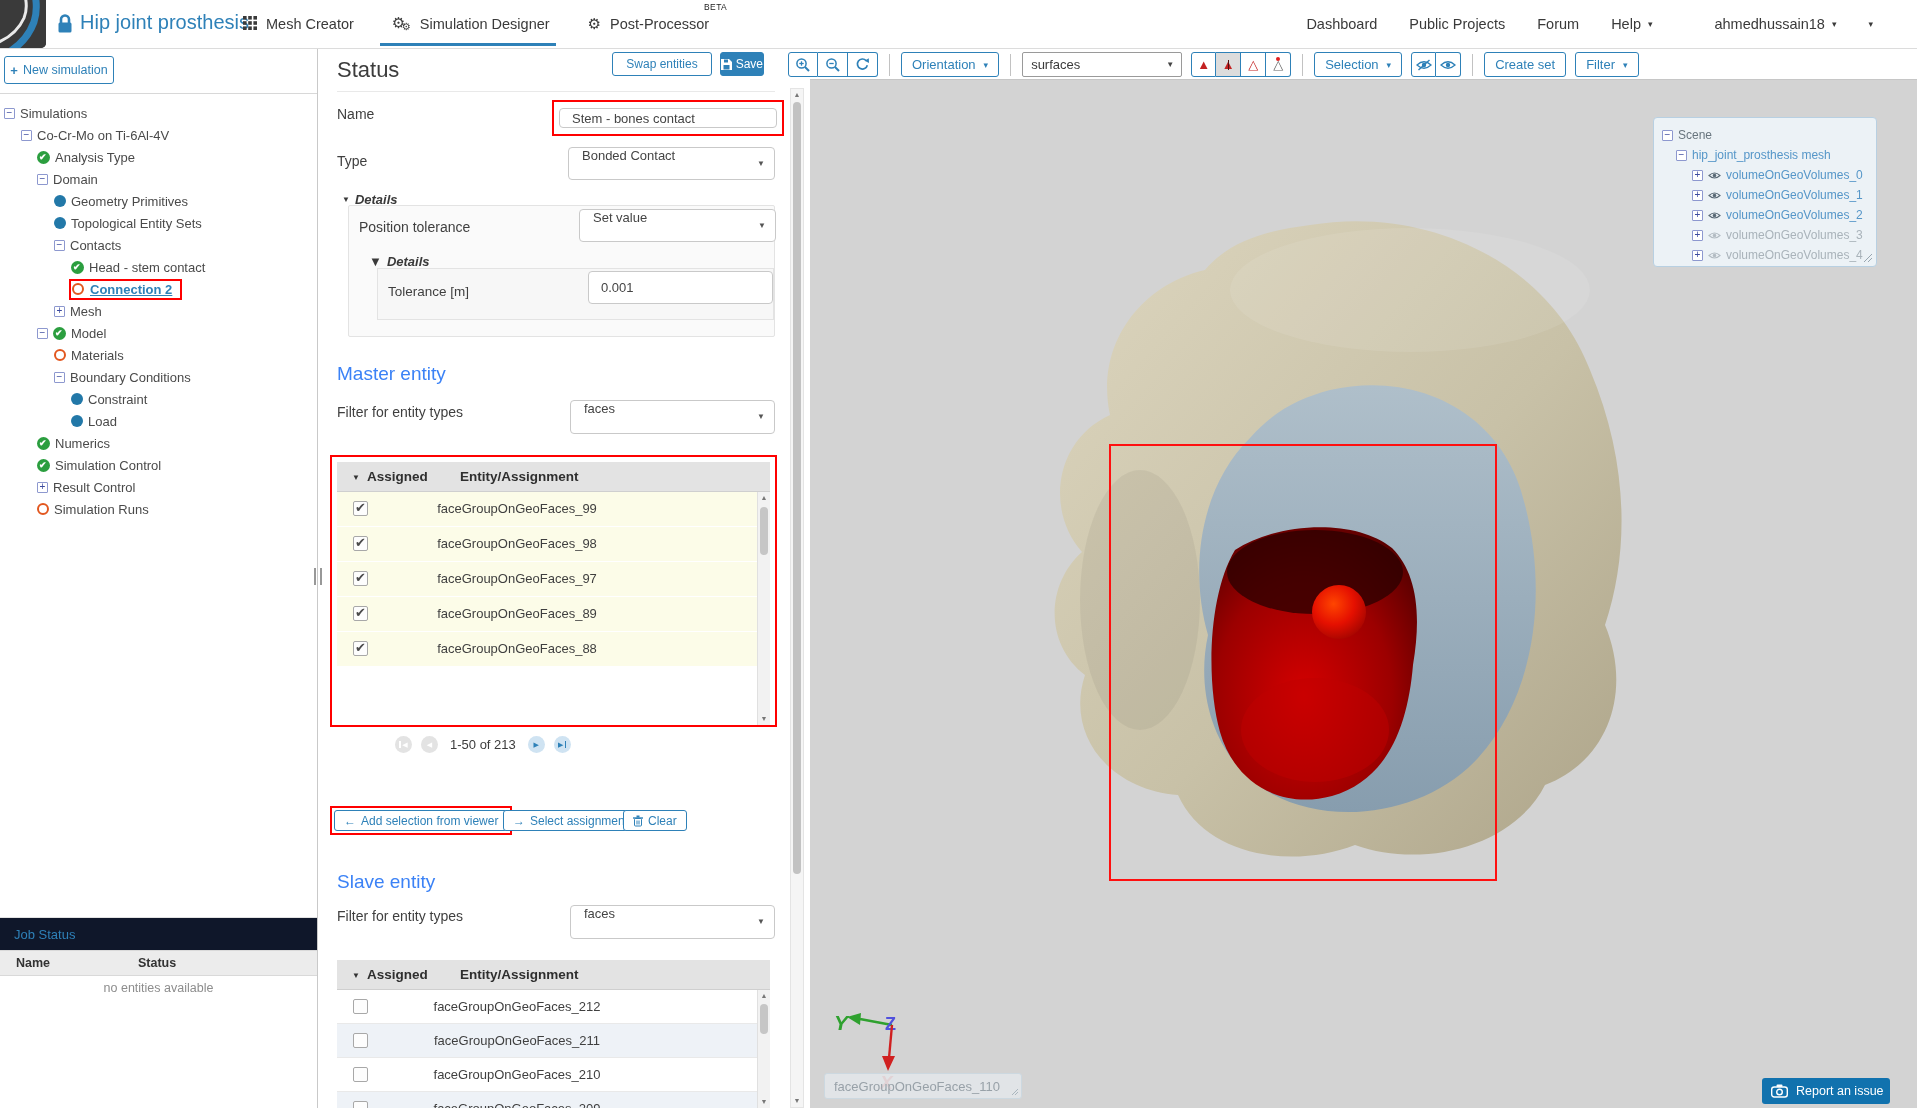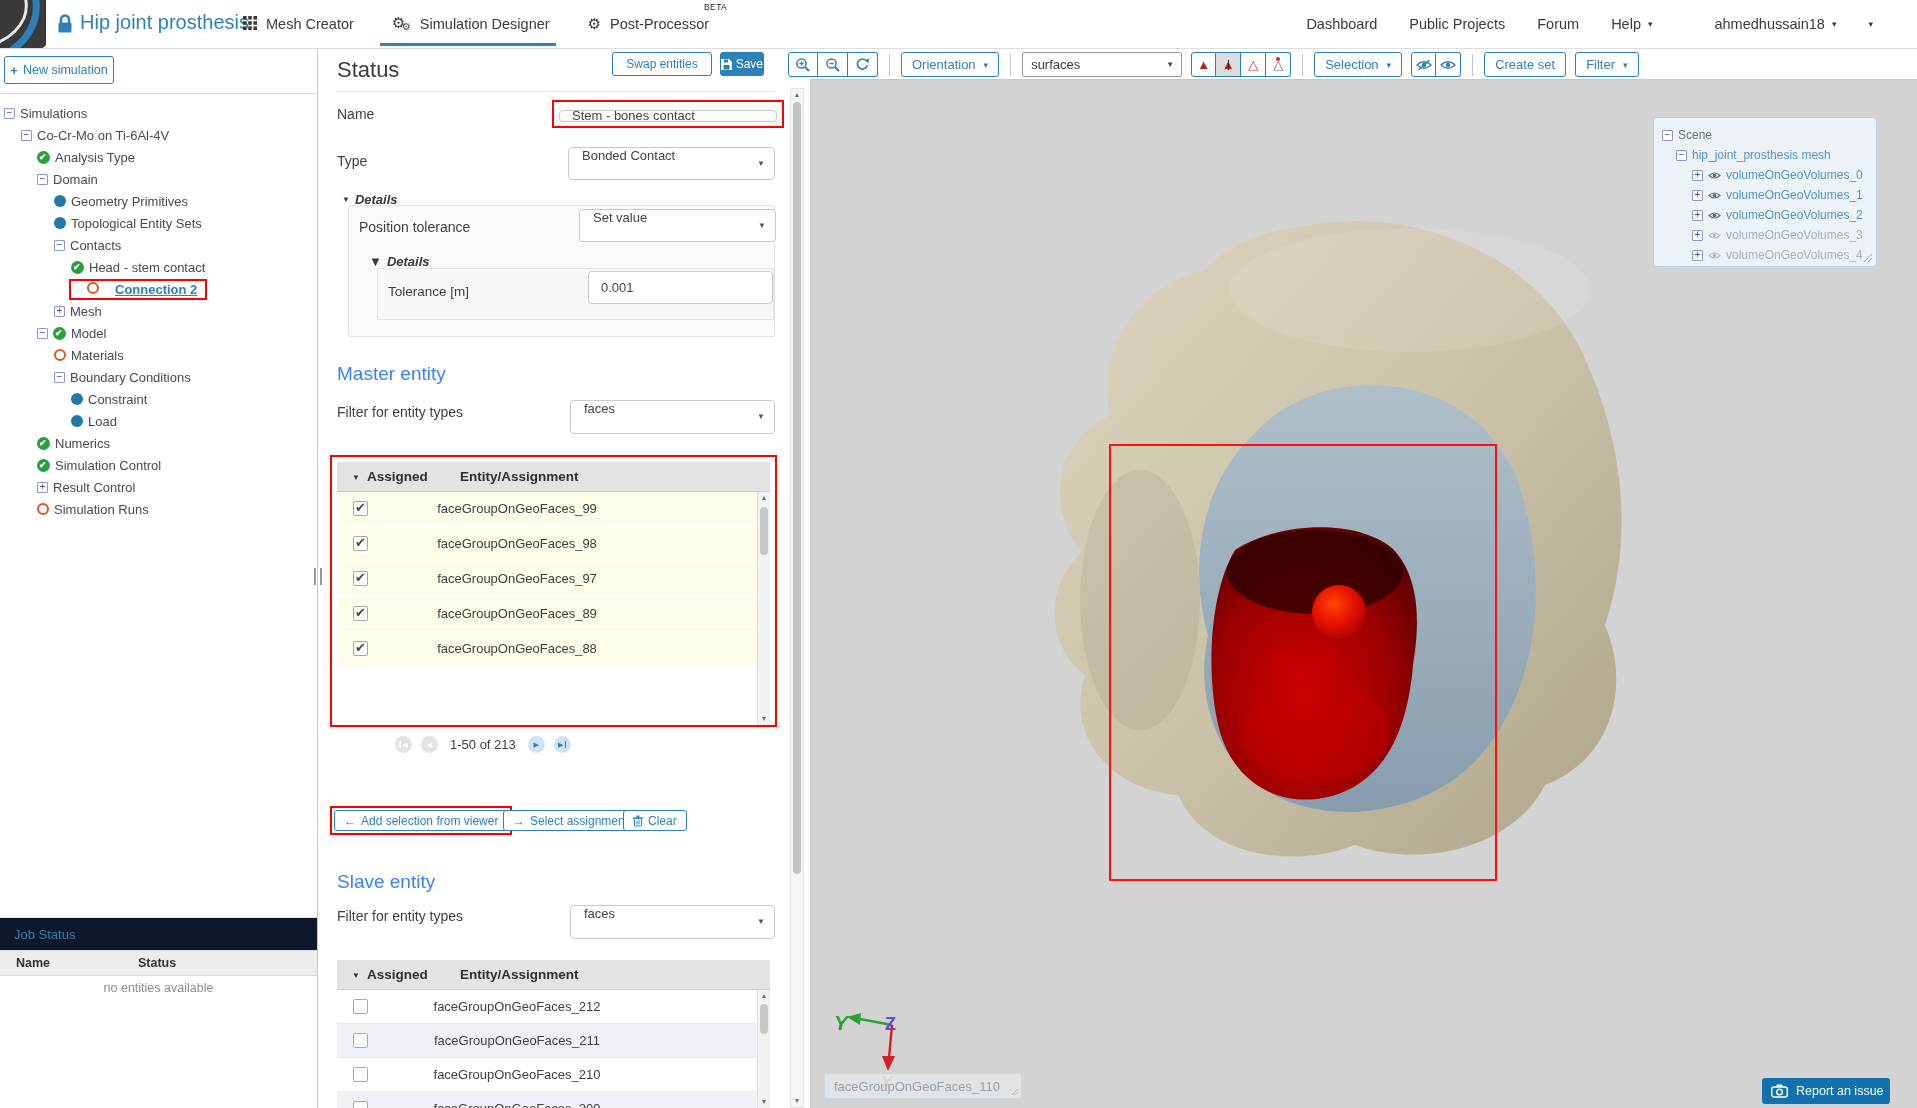--- a/index.html
+++ b/index.html
@@ -32,37 +32,37 @@
 .treesep{position:absolute;left:0;top:44px;width:100%;border-top:1px solid #d8d8d8}
 .tree{position:absolute;left:0;top:53px;width:100%}
 .trow{height:22px;display:flex;align-items:center;gap:5px;font-size:13px;color:#4a4a4a;white-space:nowrap;cursor:pointer}
 .L0{padding-left:4px}.L1{padding-left:21px}.L2{padding-left:37px}.L3{padding-left:54px}.L4{padding-left:71px}
 .exp{width:11px;height:11px;border:1px solid #8d98cf;background:#fff;color:#3c4a9e;font-size:10px;line-height:8px;text-align:center;flex:0 0 11px;border-radius:1px}
 .st{flex:0 0 13px;width:13px;height:13px;border-radius:50%;position:relative}
 .st.check{background:#2b9e3f}
 .st.check::after{content:"✔";position:absolute;left:2px;top:0px;font-size:9px;line-height:13px;color:#fff;font-weight:bold}
 .st.dot{background:#2278a8;width:12px;height:12px;flex-basis:12px}
 .st.todo{border:2px solid #e2571f;background:#fff;width:12px;height:12px;flex-basis:12px}
-.redwrap{border:2px solid #ff0000;display:flex;align-items:flex-start;gap:16px;padding:1px 8px 1px 16px;margin-left:-2px}
+.redwrap{border:2px solid #ff0000;display:flex;align-items:center;gap:6px;padding:1px 8px 1px 1px;margin-left:-2px}
 .tsel{color:#2e81b8;font-weight:bold;text-decoration:underline}
 .jstitle{position:absolute;left:0;top:868px;width:100%;height:33px;background:#0f172a;border-top:1px solid #e2e2e2;line-height:33px;padding-left:14px;color:#2e81b8;font-size:13px}
 .jshead{position:absolute;left:0;top:901px;width:100%;height:26px;background:#ececec;border-top:1px solid #d9d9d9;border-bottom:1px solid #d9d9d9;font-weight:bold;font-size:12.5px;color:#333}
 .jshead .h1{position:absolute;left:16px;top:5px}
 .jshead .h2{position:absolute;left:138px;top:5px}
 .jsempty{position:absolute;left:0;top:932px;width:100%;text-align:center;color:#8d8d8d;font-size:12.5px}
 
 
 .panel{position:absolute;left:318px;top:49px;width:492px;height:1059px;background:#fff}
 .panel .lbl{position:absolute;font-size:14px;color:#3f3f3f;white-space:nowrap}
 .ptitle{position:absolute;left:19px;top:8px;font-size:22px;color:#3c3c3c}
 .psep{position:absolute;left:19px;top:42px;width:438px;border-top:1px solid #e9e9e9}
 .btn-o{border:1px solid #2e81b8;color:#2e81b8;background:#fff;border-radius:3px;font-size:12px;display:flex;align-items:center;justify-content:center;gap:5px;cursor:pointer;white-space:nowrap}
 .swap{position:absolute;left:294px;top:3px;width:100px;height:24px}
 .save{position:absolute;left:402px;top:3px;width:44px;height:24px;background:#2e81b8;border:1px solid #2e81b8;border-radius:3px;color:#fff;font-size:12px;display:flex;align-items:center;justify-content:center;gap:4px;cursor:pointer}
-.nameband{position:absolute;left:234px;top:51px;width:232px;height:28px;border:2px solid #ff0000;padding:6px 5px}
+.nameband{position:absolute;left:234px;top:51px;width:232px;height:36px;border:2px solid #ff0000;padding:6px 5px}
 .tinput{width:100%;height:100%;border:1px solid #c9c9c9;border-radius:4px;font-size:13px;color:#444;padding:0 12px;font-family:"Liberation Sans",sans-serif;background:#fff;outline:none}
 .sel{position:absolute;border:1px solid #c9c9c9;border-radius:4px;background:#fff;font-size:13px;color:#444;display:flex;align-items:flex-start;padding:0 26px 0 13px;cursor:pointer}
 .sel::after{content:"▼";position:absolute;right:9px;top:50%;margin-top:-5px;font-size:8px;color:#555}
 .s-type{left:250px;top:98px;width:207px;height:33px}
 .dlab{position:absolute;font-size:13px;font-style:italic;font-weight:bold;color:#3a3a3a;display:flex;align-items:center;gap:5px}
 .dlab .dc{font-size:8px;font-style:normal;color:#3a3a3a}
 .d1{left:24px;top:143px}
 .box1{position:absolute;left:30px;top:156px;width:427px;height:132px;border:1px solid #e3e3e3;background:#fafafa;border-radius:2px}
 .l-postol{position:absolute;left:10px;top:13px;font-size:14px}
 .s-postol{left:230px;top:3px;width:197px;height:33px}

